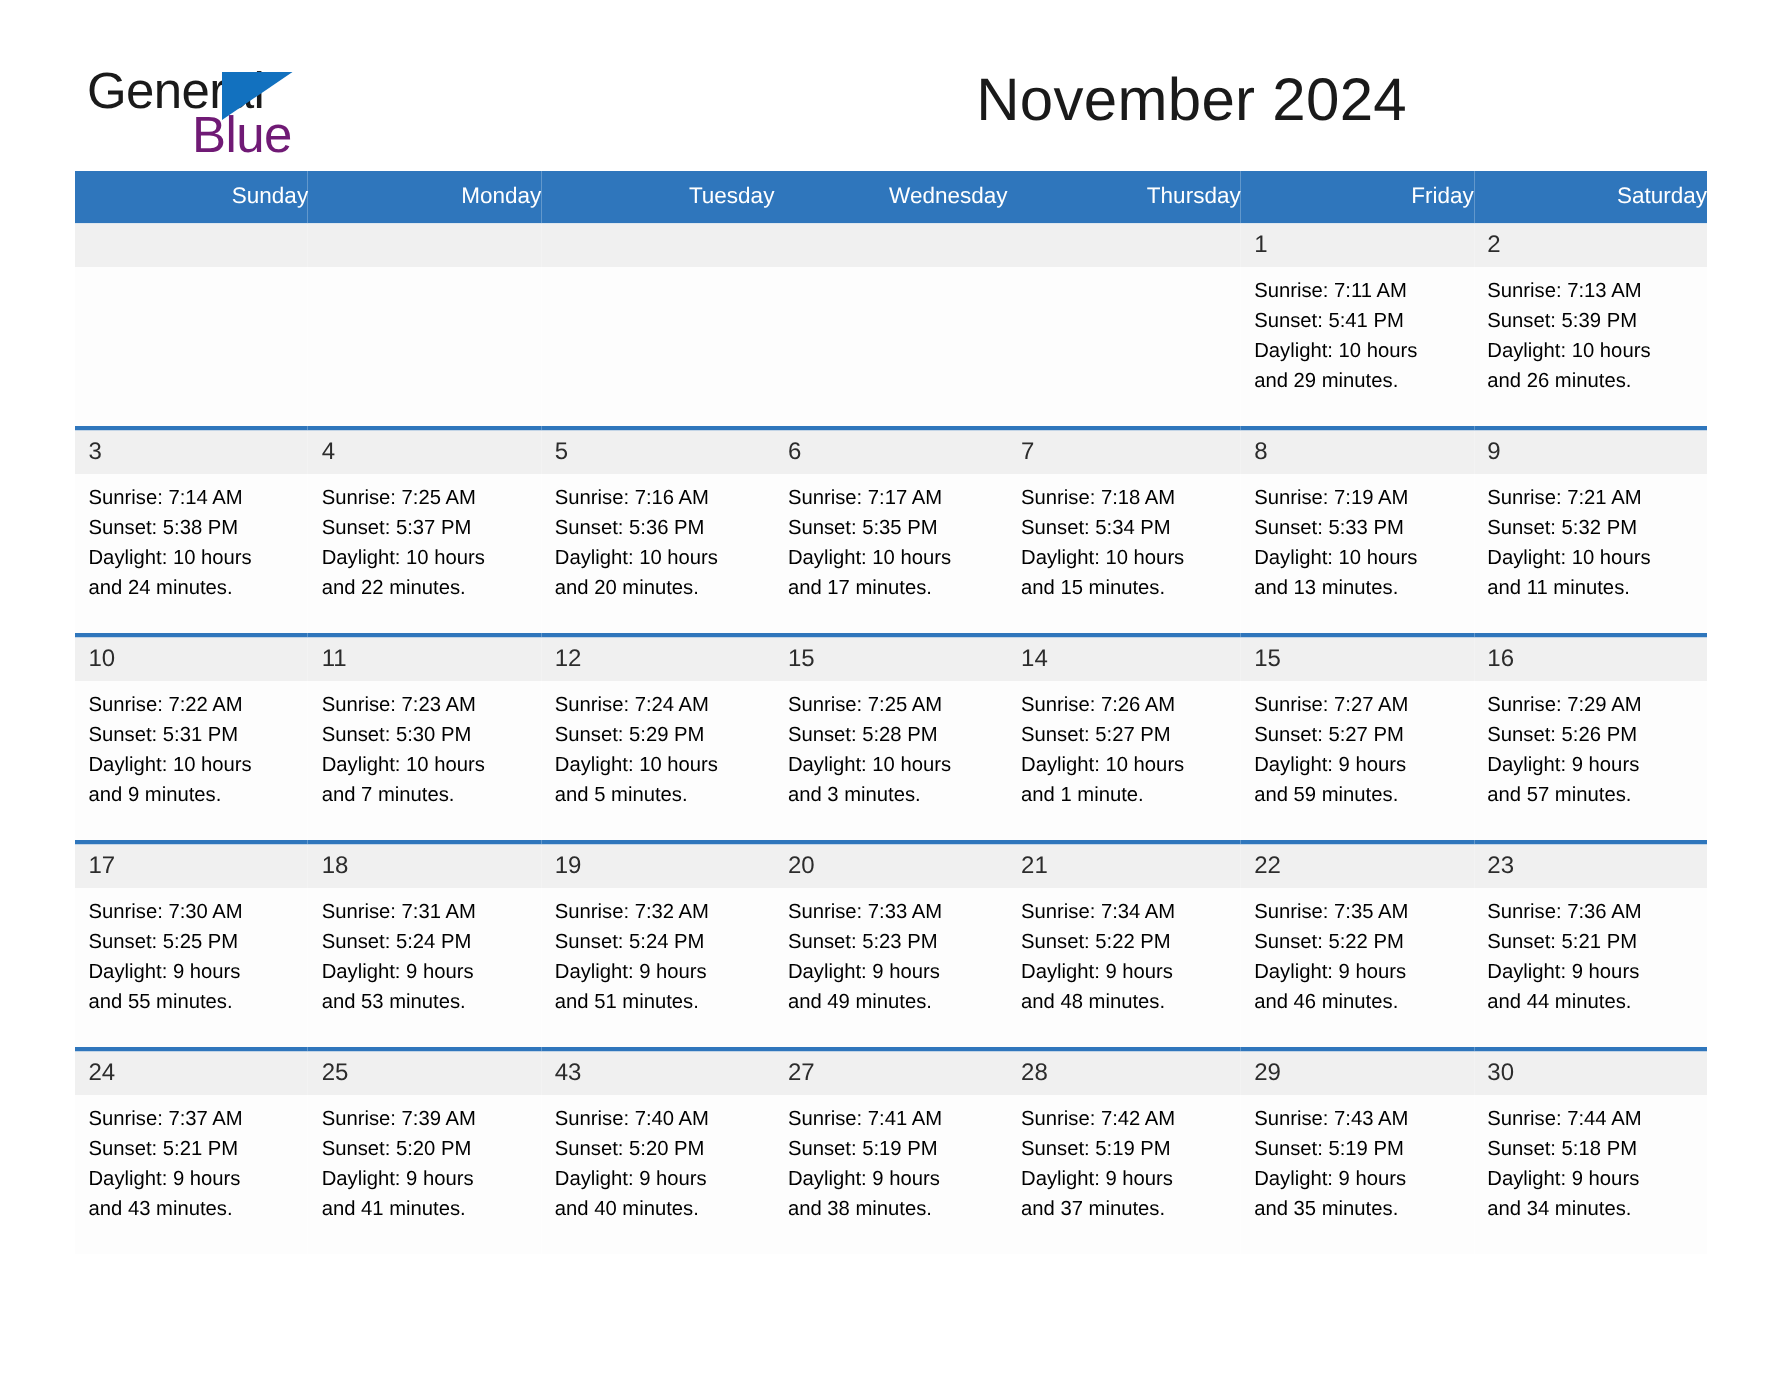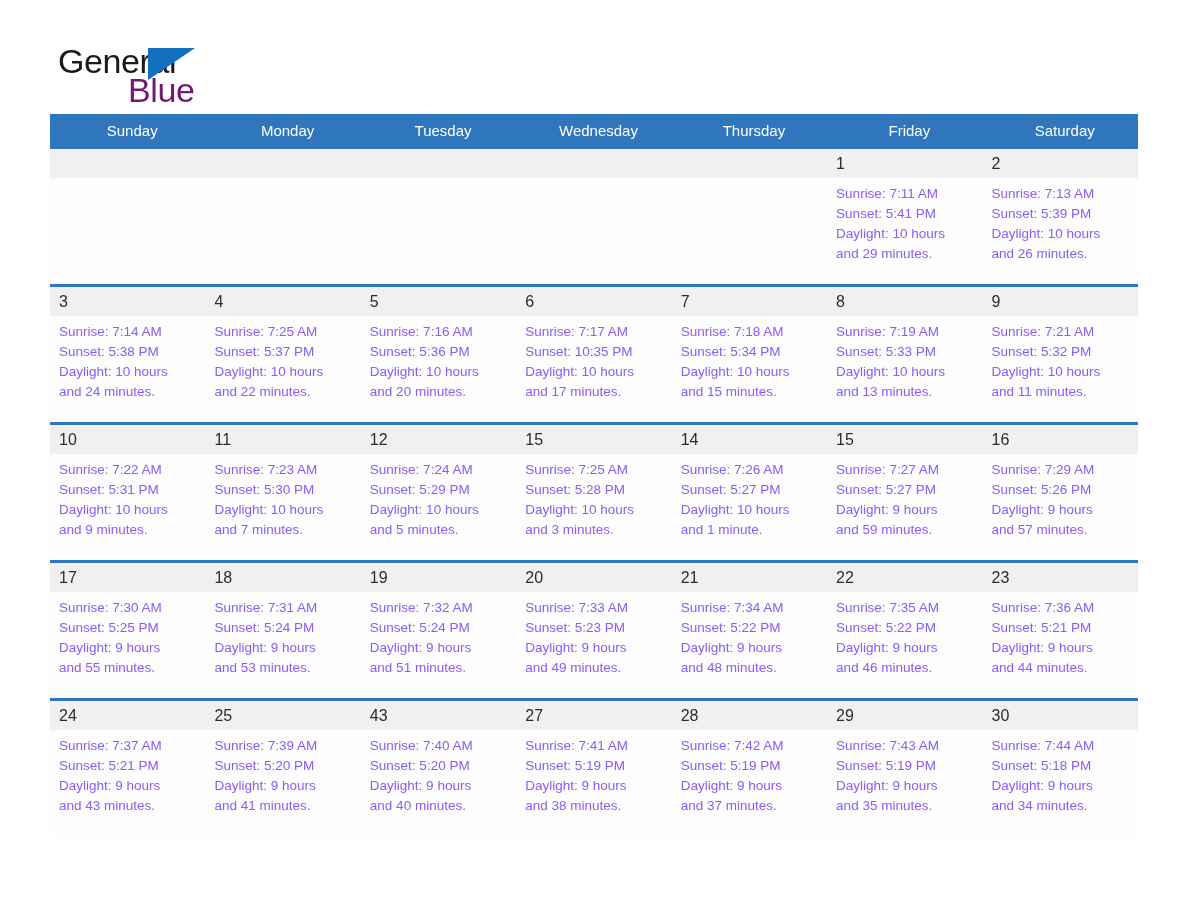--- a/index.html
+++ b/index.html
@@ -97,21 +97,21 @@
     border-collapse: collapse;
     table-layout: fixed;
   }
   .calendar col { width: 155.43px; }
 
   thead th {
     background: #2f76bc;
     color: #ffffff;
     font-size: 15px;
     font-weight: 400;
-    text-align: center;
+    text-align: right;
     padding: 8px 0 9px 9px;
     height: 30px;
     box-sizing: border-box;
     line-height: 18px;
   }
 
   tbody tr.week {
     height: 135px;
   }
   tbody td {
@@ -135,38 +135,39 @@
     line-height: 19px;
     padding: 5px 0 5px 9px;
     height: 29px;
     box-sizing: border-box;
   }
   .daybox.empty .daynum { color: transparent; }
   .details {
     padding: 6px 8px 0 9px;
     font-size: 13.5px;
     line-height: 20px;
-    color: #8b5cf6;
+    color: #000000;
   }
   .details div { white-space: nowrap; }
 </style>
 </head>
 <body>
 
 <div class="page">
 
   <div class="masthead">
 
     <div class="brand">
       <span class="brand-general">General</span>
       <span class="brand-triangle"></span>
       <span class="brand-blue">Blue</span>
     </div>
 
     <div class="titles">
+      <div class="month-title">November 2024</div>
     </div>
 
   </div>
 
   <table class="calendar">
     <colgroup>
       <col>
         <col>
         <col>
         <col>
@@ -267,21 +268,21 @@
                 <div>Daylight: 10 hours</div>
                 <div>and 20 minutes.</div>
               </div>
             </div>
           </td>
           <td>
             <div class="daybox">
               <div class="daynum">6</div>
               <div class="details">
                 <div>Sunrise: 7:17 AM</div>
-                <div>Sunset: 10:35 PM</div>
+                <div>Sunset: 5:35 PM</div>
                 <div>Daylight: 10 hours</div>
                 <div>and 17 minutes.</div>
               </div>
             </div>
           </td>
           <td>
             <div class="daybox">
               <div class="daynum">7</div>
               <div class="details">
                 <div>Sunrise: 7:18 AM</div>

